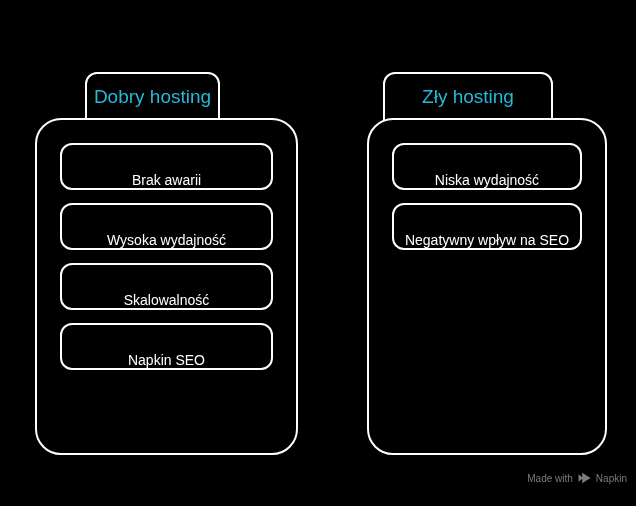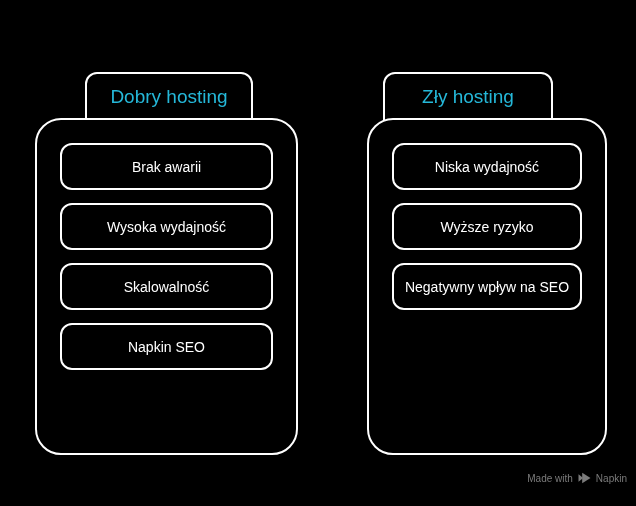--- a/index.html
+++ b/index.html
@@ -48,29 +48,29 @@
     gap: 13px;
     padding: 23px 23px;
   }
   .item {
     height: 47px;
     flex: 0 0 47px;
     border: 2px solid var(--border, #ffffff);
     border-radius: 12px;
     box-sizing: border-box;
     display: flex;
-    align-items: center;
+    align-items: flex-end;
     justify-content: center;
   }
   .item span {
     color: var(--itemtext, #ffffff);
     font-size: 14px;
     white-space: nowrap;
   }
-  .tab-left      { left: 85px;  width: 168px; }
+  .tab-left      { left: 85px;  width: 135px; }
   .container-left  { left: 35px;  width: 263px; }
   .tab-right     { left: 383px; width: 170px; }
   .container-right { left: 338px; width: 240px; margin-left: 29px; }
 
   .watermark {
     position: absolute;
     right: 9px;
     top: 472px;
     display: flex;
     align-items: center;
@@ -108,23 +108,20 @@
   </div>
 
   <div class="tab tab-right">
     <span class="tab-title">Zły hosting</span>
   </div>
   <div class="container container-right">
     <div class="item">
       <span>Niska wydajność</span>
     </div>
     <div class="item">
-      <span>Wyższe ryzyko</span>
-    </div>
-    <div class="item">
       <span>Negatywny wpływ na SEO</span>
     </div>
   </div>
 
   <div class="watermark">
     <span>Made with</span>
     <svg class="logo" viewBox="0 0 13 12" aria-hidden="true">
       <path d="M0.5 2.2 L5.2 6 L0.5 9.8 Z" fill="#7b7b7b"></path>
       <path d="M4.2 0.8 L12.5 6 L4.2 11.2 Z" fill="#7b7b7b"></path>
     </svg>

